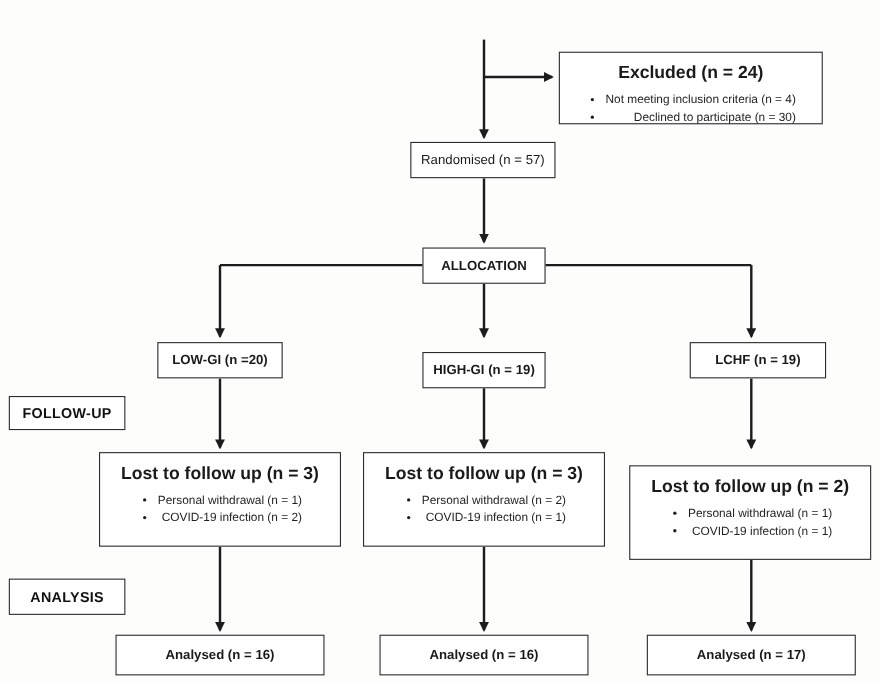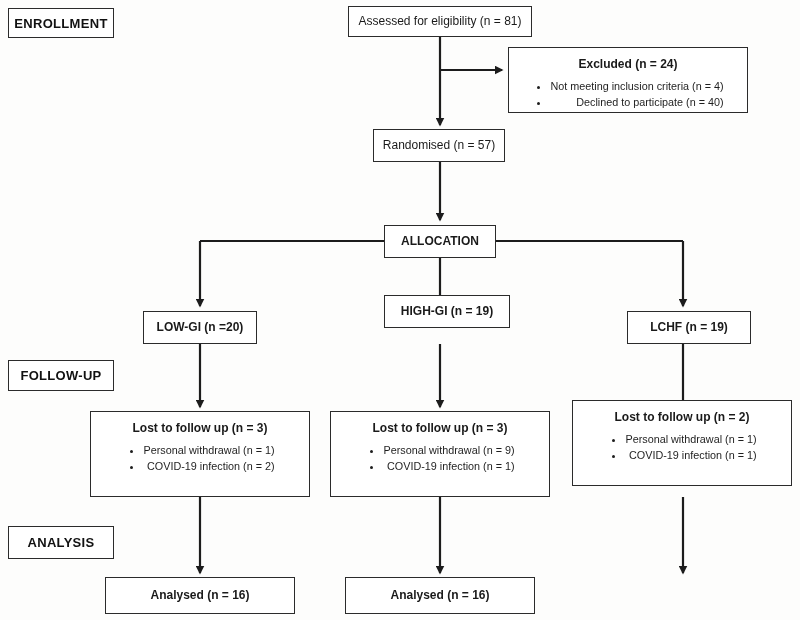--- a/index.html
+++ b/index.html
@@ -47,21 +47,21 @@
     letter-spacing: 0.3px;
     color: #111;
   }
   .multi {
     flex-direction: column;
     justify-content: flex-start;
     padding-top: 9px;
   }
   .multi .title {
     font-weight: bold;
-    font-size: 12px;
+    font-size: 16px;
     margin-bottom: 4px;
   }
   .multi ul {
     margin: 4px 0 0 0;
     padding: 0 0 0 18px;
     list-style-type: disc;
     text-align: right;
     font-size: 10.8px;
     line-height: 1.45;
     color: #1e1e1e;
@@ -96,76 +96,75 @@
 
     <line x1="200" y1="344" x2="200" y2="407" stroke="#1c1c1c" stroke-width="2.2" marker-end="url(#arrow)"></line>
     <line x1="440" y1="344" x2="440" y2="407" stroke="#1c1c1c" stroke-width="2.2" marker-end="url(#arrow)"></line>
     <line x1="683" y1="344" x2="683" y2="407" stroke="#1c1c1c" stroke-width="2.2" marker-end="url(#arrow)"></line>
 
     <line x1="200" y1="497" x2="200" y2="573" stroke="#1c1c1c" stroke-width="2.2" marker-end="url(#arrow)"></line>
     <line x1="440" y1="497" x2="440" y2="573" stroke="#1c1c1c" stroke-width="2.2" marker-end="url(#arrow)"></line>
     <line x1="683" y1="497" x2="683" y2="573" stroke="#1c1c1c" stroke-width="2.2" marker-end="url(#arrow)"></line>
   </svg>
 
-  <div class="stage-label" style="left:8px; top:8px; width:106px; height:30px;">ENROLLMENT</div>
 
   <div class="stage-label" style="left:8px; top:360px; width:106px; height:31px;">FOLLOW-UP</div>
 
   <div class="stage-label" style="left:8px; top:526px; width:106px; height:33px;">ANALYSIS</div>
 
-  <div class="box" style="left:348px; top:6px; width:184px; height:31px;">Assessed for eligibility (n = 81)</div>
 
   <div class="box multi" style="left:508px; top:47px; width:240px; height:66px;">
     <div class="title">Excluded (n = 24)</div>
     <div class="list-wrap">
       <ul>
         <li>Not meeting inclusion criteria (n = 4)</li>
-        <li>Declined to participate (n = 40)</li>
+        <li>Declined to participate (n = 30)</li>
       </ul>
     </div>
   </div>
 
   <div class="box" style="left:373px; top:129px; width:132px; height:33px;">Randomised (n = 57)</div>
 
   <div class="box bold" style="left:384px; top:225px; width:112px; height:33px;">ALLOCATION</div>
 
   <div class="box bold" style="left:143px; top:311px; width:114px; height:33px;">LOW-GI (n =20)</div>
 
-  <div class="box bold" style="left:384px; top:295px; width:126px; height:33px;">HIGH-GI (n = 19)</div>
+  <div class="box bold" style="left:384px; top:320px; width:112px; height:33px;">HIGH-GI (n = 19)</div>
 
   <div class="box bold" style="left:627px; top:311px; width:124px; height:33px;">LCHF (n = 19)</div>
 
   <div class="box multi" style="left:90px; top:411px; width:220px; height:86px;">
     <div class="title">Lost to follow up (n = 3)</div>
     <div class="list-wrap">
       <ul>
         <li>Personal withdrawal (n = 1)</li>
         <li>COVID-19 infection (n = 2)</li>
       </ul>
     </div>
   </div>
 
   <div class="box multi" style="left:330px; top:411px; width:220px; height:86px;">
     <div class="title">Lost to follow up (n = 3)</div>
     <div class="list-wrap">
       <ul>
-        <li>Personal withdrawal (n = 9)</li>
+        <li>Personal withdrawal (n = 2)</li>
         <li>COVID-19 infection (n = 1)</li>
       </ul>
     </div>
   </div>
 
-  <div class="box multi" style="left:572px; top:400px; width:220px; height:86px;">
+  <div class="box multi" style="left:572px; top:423px; width:220px; height:86px;">
     <div class="title">Lost to follow up (n = 2)</div>
     <div class="list-wrap">
       <ul>
         <li>Personal withdrawal (n = 1)</li>
         <li>COVID-19 infection (n = 1)</li>
       </ul>
     </div>
   </div>
 
   <div class="box bold" style="left:105px; top:577px; width:190px; height:37px;">Analysed (n = 16)</div>
 
   <div class="box bold" style="left:345px; top:577px; width:190px; height:37px;">Analysed (n = 16)</div>
 
+  <div class="box bold" style="left:588px; top:577px; width:190px; height:37px;">Analysed (n = 17)</div>
 
 </div>
 
 </body></html>

